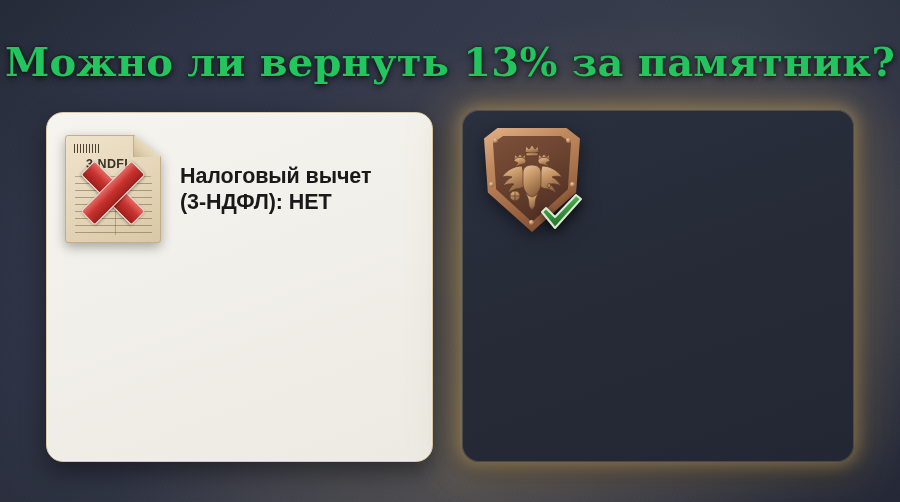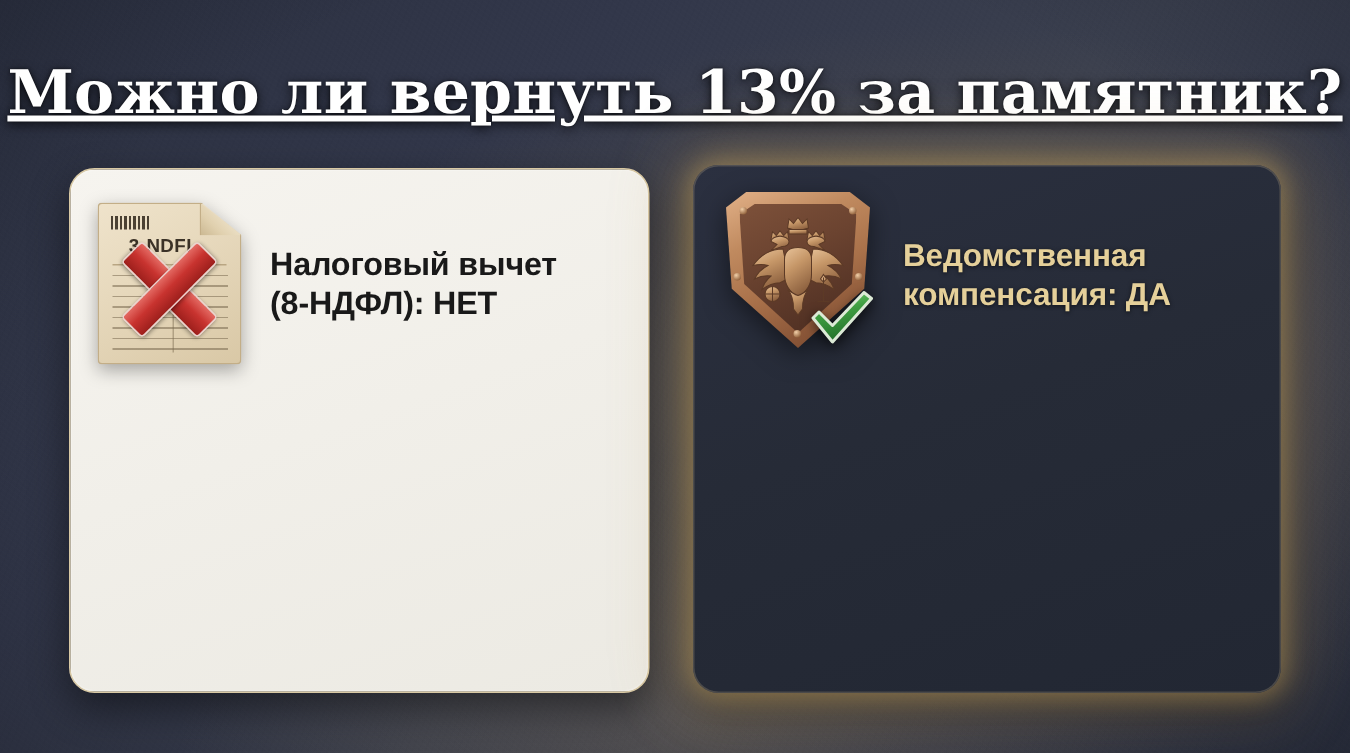--- a/index.html
+++ b/index.html
@@ -30,24 +30,23 @@
   }
 
   
   #title {
     position:absolute; left:0; top:38px; width:900px;
     text-align:center;
     font-family:"DejaVu Serif","Liberation Serif", serif;
     font-weight:700;
     font-size:40px;
     letter-spacing:.2px;
-    color:#ffffff;
+    color:#22c55e;
     text-shadow:0 2px 7px rgba(0,0,0,.75), 0 0 2px rgba(0,0,0,.6);
     white-space:nowrap;
-    text-decoration:underline;
   }
 
   
   .card { position:absolute; border-radius:17px; }
 
   #card-left {
     left:46px; top:112px; width:387px; height:350px;
     background:linear-gradient(160deg,#f6f4ef 0%,#f1efe9 48%,#eceae3 100%);
     border:1.6px solid #d9c9a4;
     box-shadow:0 10px 26px rgba(0,0,0,.45), 0 0 0 1px rgba(255,255,255,.22) inset;
@@ -168,21 +167,21 @@
       <div id="doc-title-txt">3-NDFL</div>
       <div id="doc-rule"></div>
       <div id="doc-lines"></div>
       <div id="doc-x">
         <div class="bar a"></div>
         <div class="bar b"></div>
       </div>
     </div>
 
     <div id="heading-left" class="head-text">Налоговый вычет
-(8-НДФЛ): НЕТ</div>
+(3-НДФЛ): НЕТ</div>
   </div>
 
 </div>
 
 <div id="card-right" class="card">
 
   <div id="head-right" class="card-head">
 
     <div id="shield-icon">
       <div id="shield-outer"></div>
@@ -234,17 +233,15 @@
               <stop offset="0%" stop-color="#7ed47a"></stop>
               <stop offset="45%" stop-color="#3f9f42"></stop>
               <stop offset="100%" stop-color="#23712a"></stop>
             </linearGradient>
           </defs>
           <path d="M6 22 L10 18 L19 27 L40 5 L45 9 L19 38 Z" fill="url(#gChk)" stroke="#dcead6" stroke-width="2" stroke-linejoin="round"></path>
         </svg>
       </div>
     </div>
 
-    <div id="heading-right" class="head-text">Ведомственная
-компенсация: ДА</div>
   </div>
 
 </div>
 
 </body></html>

